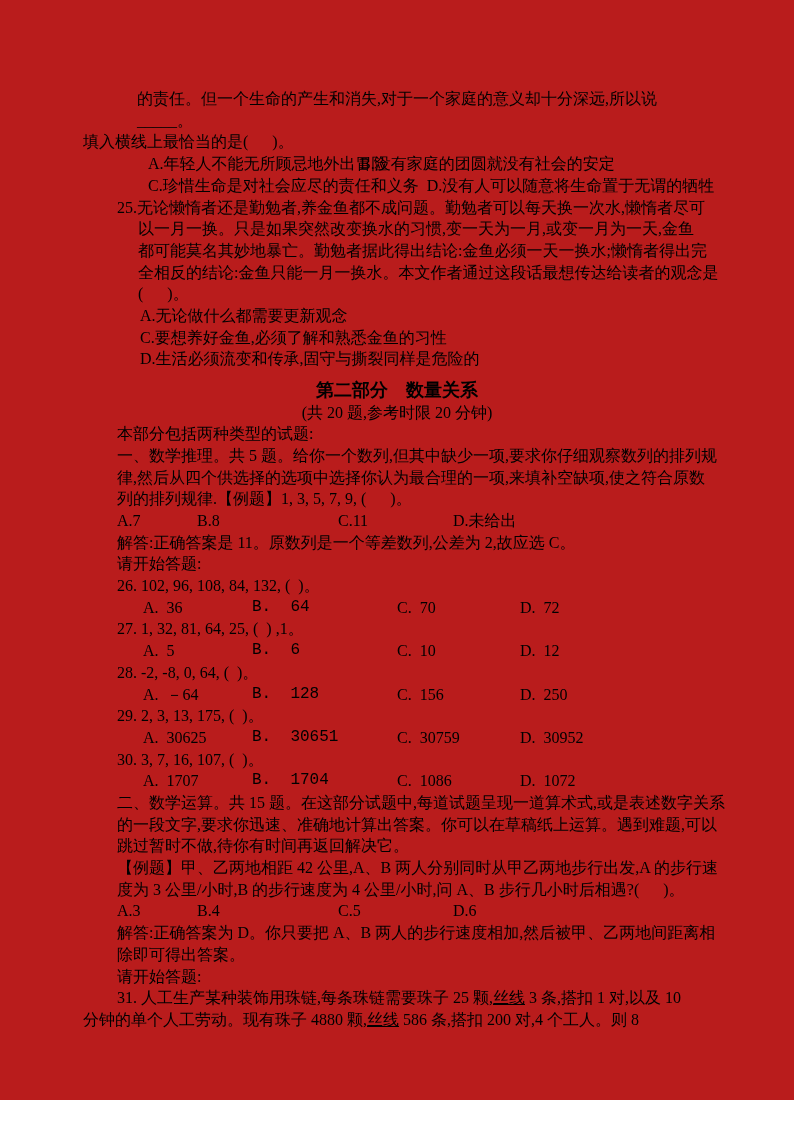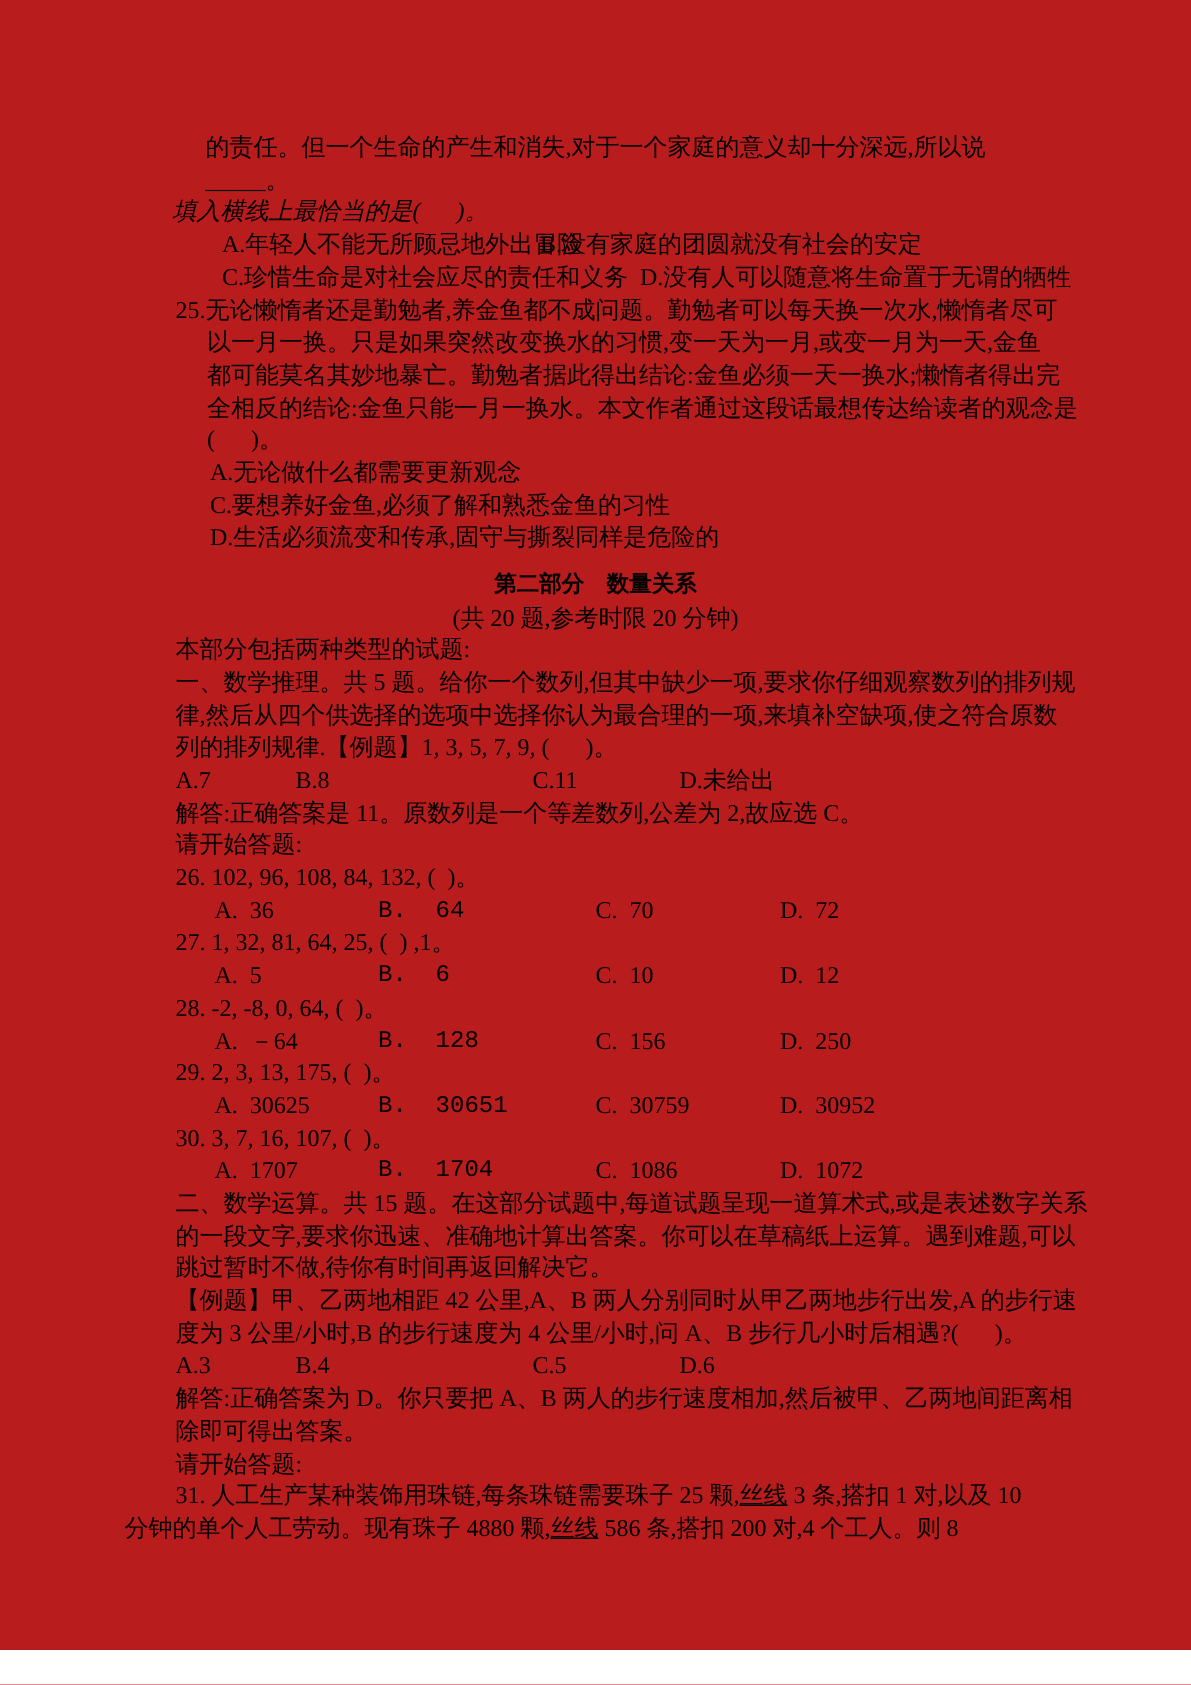--- a/index.html
+++ b/index.html
@@ -8,33 +8,33 @@
     width:794px;height:1100px;
     background:#b91c1c;color:#000000;
     font-family:"Liberation Serif","DejaVu Serif",serif;
     font-size:16px;
     overflow:hidden;
     box-sizing:border-box;
     padding-top:88px;
   }
   .line{line-height:21.7px;white-space:pre;padding-left:117px;}
   .pl137{padding-left:137px;}
-  .pl141{padding-left:115px;font-style:italic;}
+  .pl141{padding-left:83px;}
   .pl148{padding-left:148px;font-family:Liberation Serif, serif;}
   .pl138{padding-left:138px;}
   .pl140{padding-left:140px;}
   .pl157{padding-left:83px;}
   .optrow{position:relative;height:21.7px;padding-left:0;}
   .optrow > span{position:absolute;top:0;white-space:pre;}
   .cA{left:143px;} .cB{left:252px;font-family:Liberation Mono, monospace;} .cC{left:397px;} .cD{left:520px;}
-  .eA{left:117px;} .eB{left:197px;} .eC{left:355px;} .eD{left:453px;}
+  .eA{left:117px;} .eB{left:197px;} .eC{left:338px;} .eD{left:453px;}
   .qA{left:148px;} .qB{left:360px;}
   .pA{left:140px;} .pB{left:335px;}
   .gap8{height:8px;}
-  .title-line{padding-left:0;text-align:center;font-weight:bold;font-size:15px;line-height:24px;white-space:pre;}
+  .title-line{padding-left:0;text-align:center;font-weight:bold;font-size:18px;line-height:24px;white-space:pre;}
   .subtitle-line{padding-left:0;text-align:center;line-height:21px;white-space:pre;}
   .u{text-decoration:underline;}
   .dgap{margin-left:8px;}
 </style>
 </head>
 <body>
 
 <div class="page">
 
   <div class="line pl137">的责任。但一个生命的产生和消失,对于一个家庭的意义却十分深远,所以说</div>

